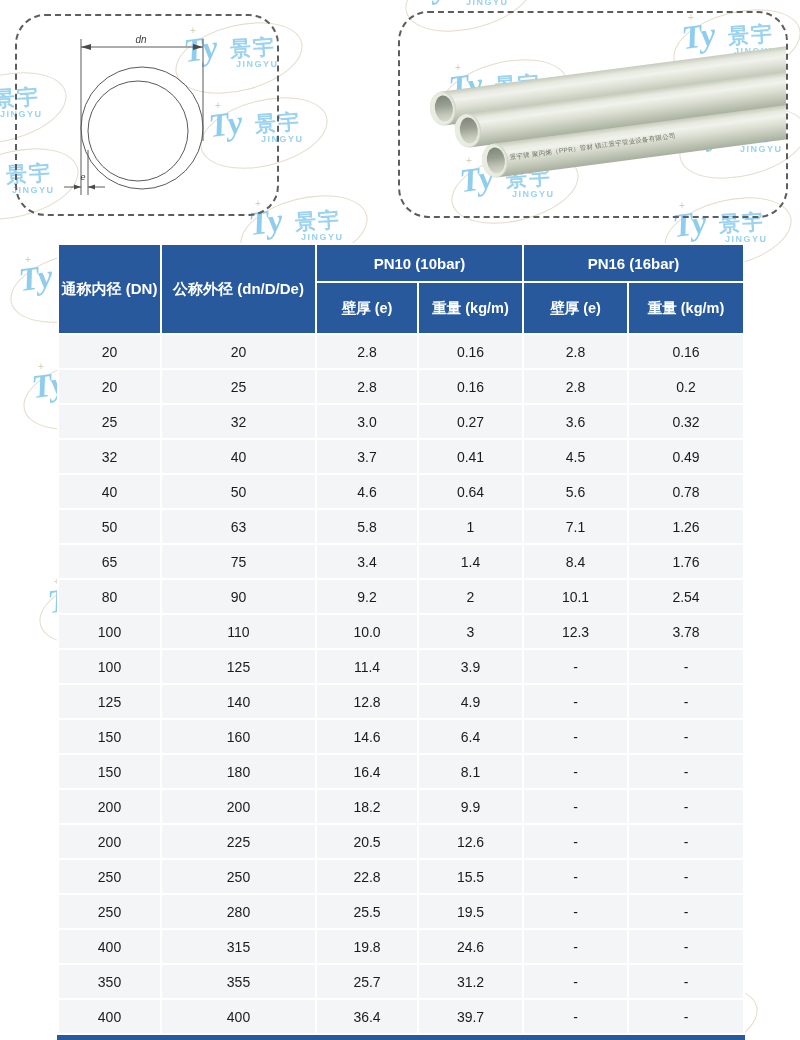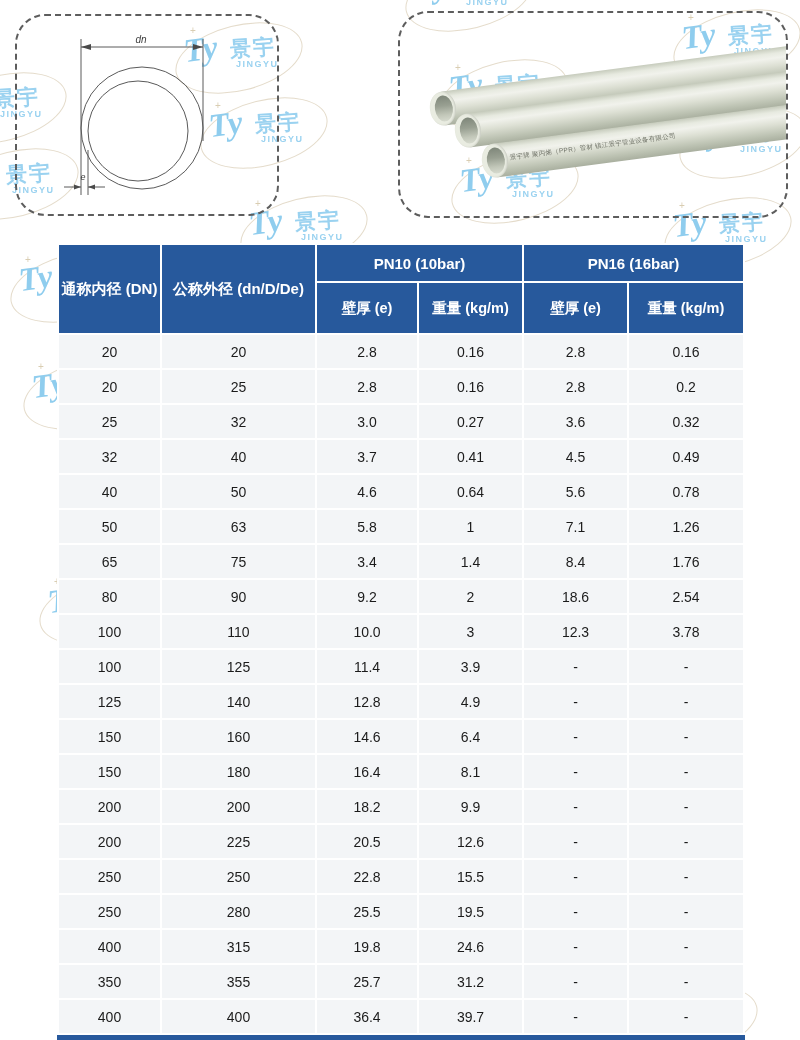--- a/index.html
+++ b/index.html
@@ -389,21 +389,21 @@
           <td>3.4</td>
           <td>1.4</td>
           <td>8.4</td>
           <td>1.76</td>
         </tr>
         <tr>
           <td>80</td>
           <td>90</td>
           <td>9.2</td>
           <td>2</td>
-          <td>18.6</td>
+          <td>10.1</td>
           <td>2.54</td>
         </tr>
         <tr>
           <td>100</td>
           <td>110</td>
           <td>10.0</td>
           <td>3</td>
           <td>12.3</td>
           <td>3.78</td>
         </tr>

